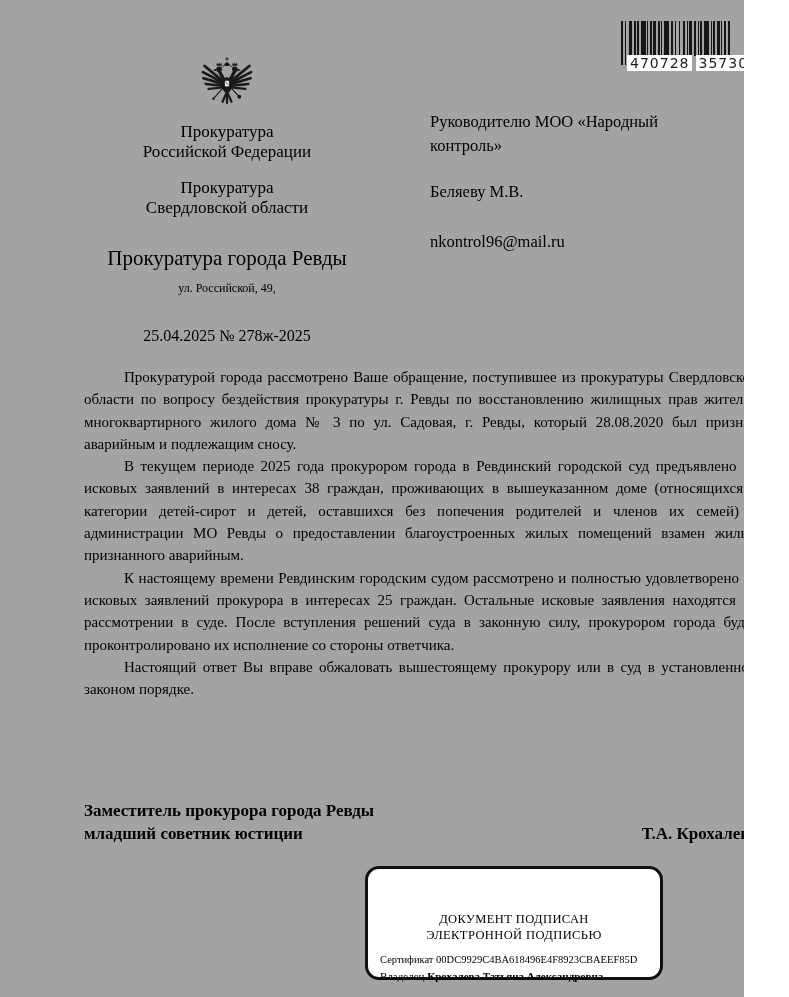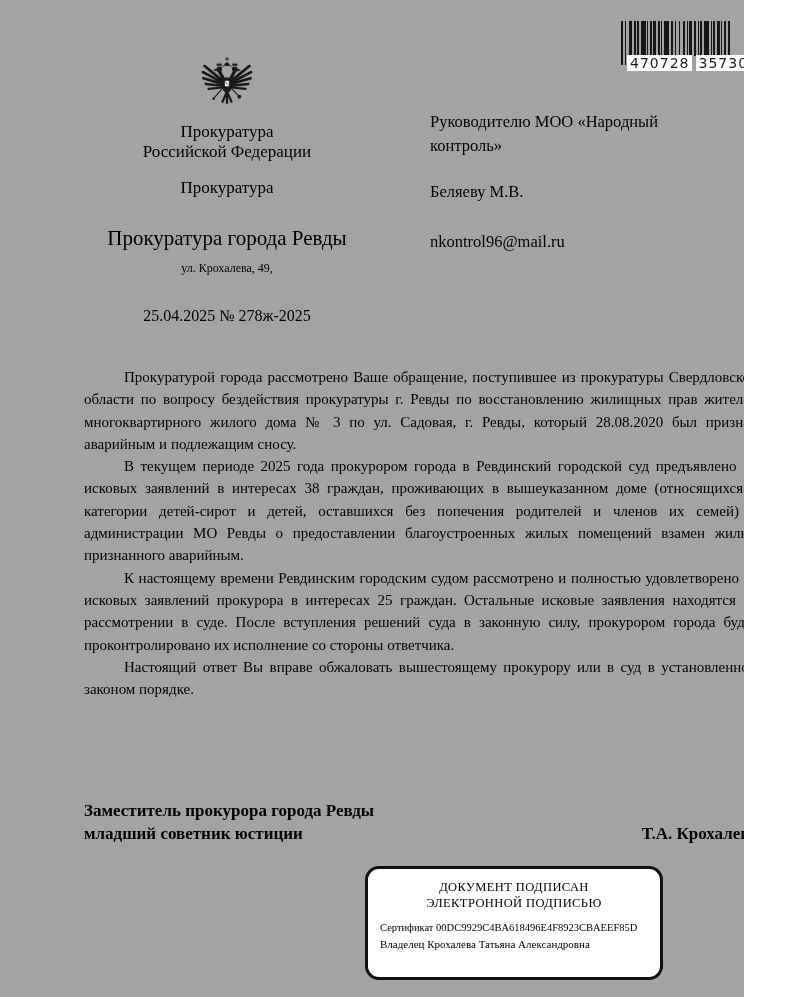--- a/index.html
+++ b/index.html
@@ -44,24 +44,24 @@
 
   
   .signature{position:absolute;left:84px;top:799px;width:674px;display:flex;justify-content:space-between;align-items:flex-end;font-size:17px;line-height:23px;font-weight:bold;}
 
   
   .stamp{
     position:absolute;left:365px;top:866px;width:292px;height:98px;
     border:3px solid #111;border-radius:14px;background:#fff;
     padding-top:10px;box-sizing:content-box;
   }
-  .stamp-title{text-align:center;font-size:12.5px;line-height:16px;letter-spacing:.4px;}
+  .stamp-title{text-align:center;font-size:12.5px;line-height:16px;letter-spacing:.4px;margin-top:32px;}
   .stamp-details{margin:8px 0 0 12px;font-size:11px;line-height:17px;white-space:nowrap;}
   .stamp-cert{font-size:10.5px;}
-  .stamp-owner b{font-weight:400;}
+  .stamp-owner b{font-weight:700;}
   .sp{display:inline-block;width:6px;}
 </style>
 </head>
 <body>
 
 <div class="page">
 
   <div class="barcode">
     <div class="barcode-bars">
         <div class="bar" style="width: 2px; margin-right: 2px; height: 44px;"></div>
@@ -154,24 +154,25 @@
         <rect x="46" y="42" width="8" height="11" rx="2" fill="#ffffff" stroke="#1a1a1a" stroke-width="1"></rect>
         <path d="M48 44.5 l4 5.5" stroke="#1a1a1a" stroke-width="1.2" fill="none"></path>
       </svg>
     </div>
     <div class="org1">
       <div>Прокуратура</div>
       <div>Российской Федерации</div>
     </div>
     <div class="org2">
       <div>Прокуратура</div>
+      <div>Свердловской области</div>
     </div>
     <div class="org3">Прокуратура города Ревды</div>
     <div class="lh-address">
-      <div>ул. Крохалева, 49,</div>
+      <div>ул. Российской, 49,</div>
     </div>
     <div class="ref-line">25.04.2025 № 278ж-2025</div>
   </div>
 
   <div class="recipient">
     <div>Руководителю МОО «Народный контроль»</div>
     <div class="r-name">Беляеву М.В.</div>
     <div class="r-email">nkontrol96@mail.ru</div>
   </div>
 

